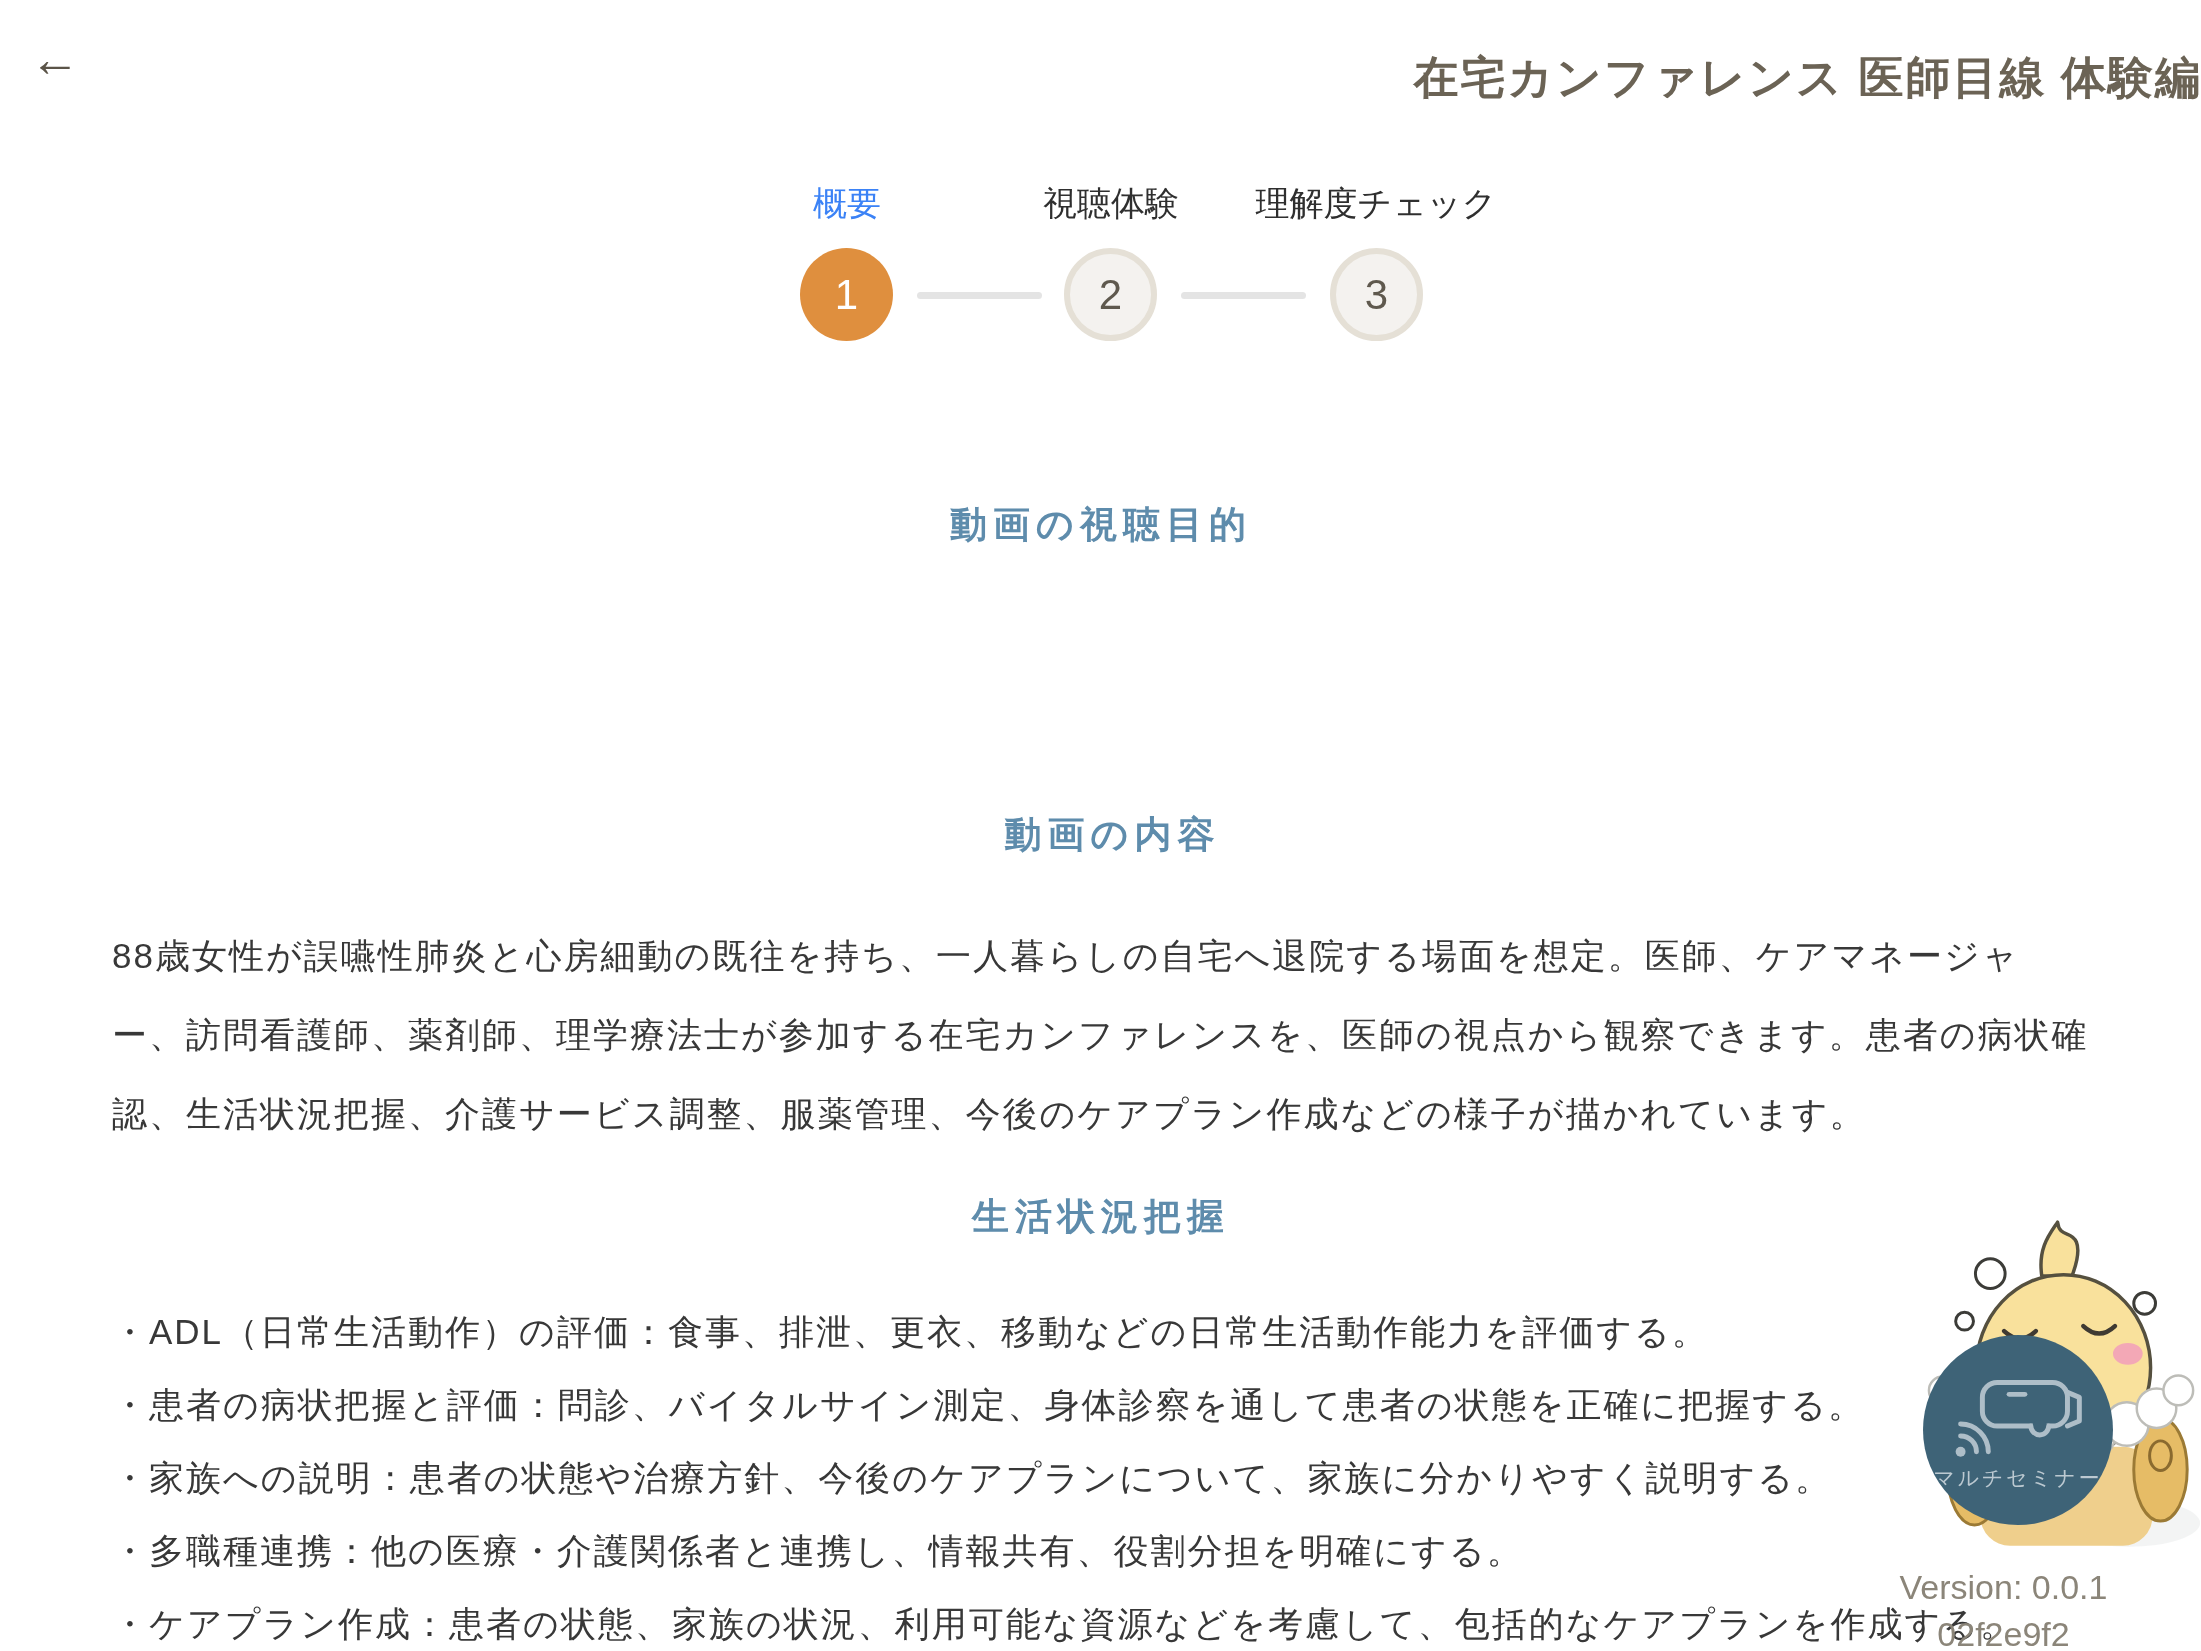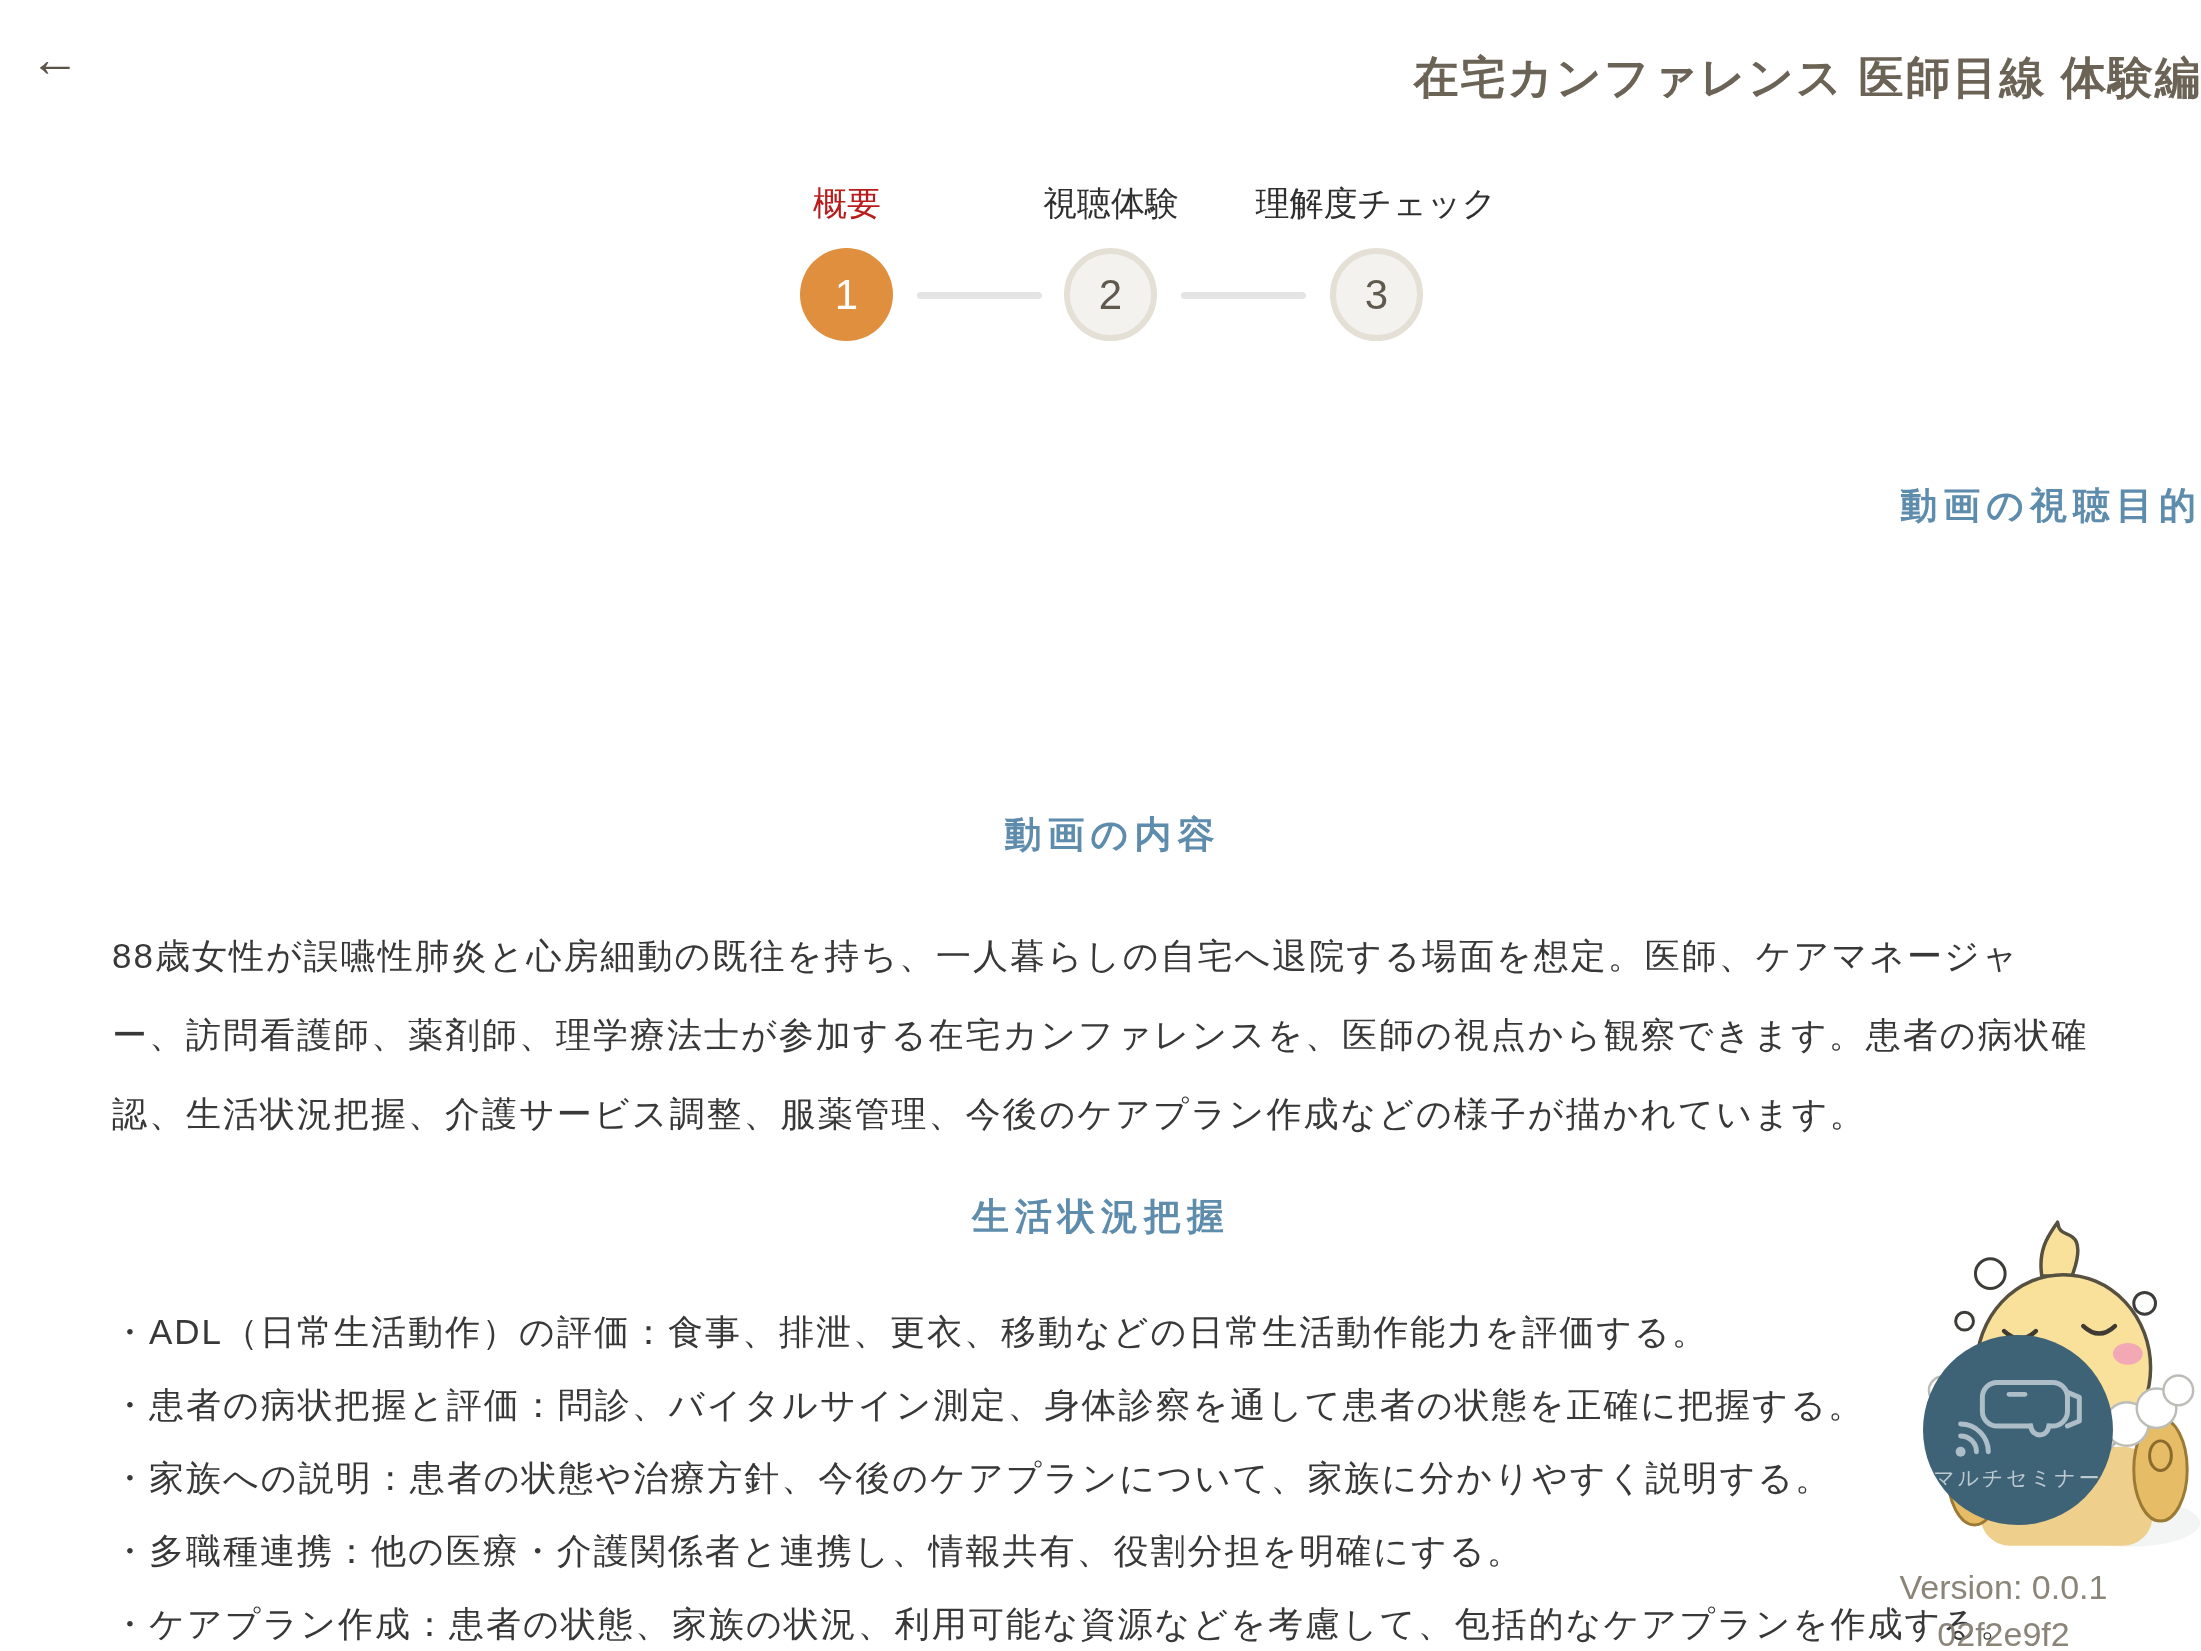--- a/index.html
+++ b/index.html
@@ -41,21 +41,21 @@
     width: 812px; height: 178px;
   }
   .step-label {
     position: absolute;
     top: 0;
     transform: translateX(-50%);
     font-size: 34px;
     color: #2F2F2F;
     white-space: nowrap;
   }
-  .step-label.active { color: #b91c1c; }
+  .step-label.active { color: #3b82f6; }
   .step-label-1 { left: 142px; }
   .step-label-2 { left: 406px; }
   .step-label-3 { left: 671px; }
   .step-circle {
     position: absolute;
     top: 67px;
     width: 93px; height: 93px;
     border-radius: 50%;
     display: flex; align-items: center; justify-content: center;
     font-size: 42px;
@@ -88,21 +88,21 @@
   
   .section-heading {
     position: absolute;
     left: 0; right: 0;
     text-align: center;
     font-size: 37px;
     font-weight: 700;
     letter-spacing: 6px;
     color: #5E8CAC;
   }
-  .heading-1 { top: 481px; text-align: right; }
+  .heading-1 { top: 500px; }
   .heading-2 { top: 810px; padding-left: 23px; }
   .heading-3 { top: 1192px; }
 
   .body-text {
     position: absolute;
     left: 112px;
     width: 1978px;
     font-size: 35px;
     letter-spacing: 2px;
     line-height: 79px;

